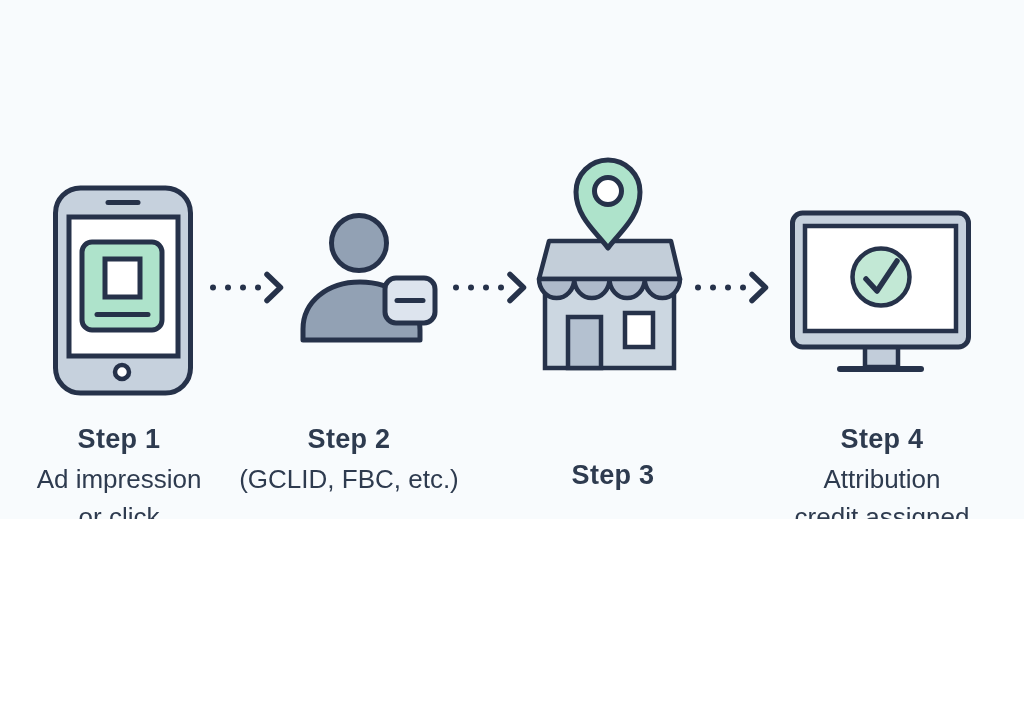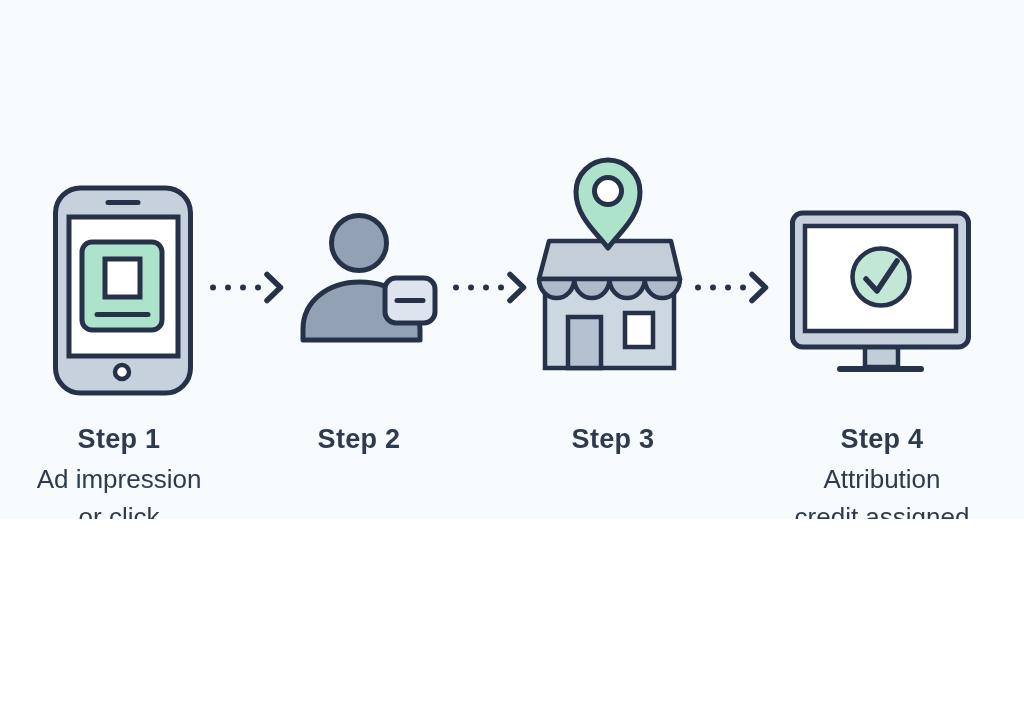--- a/index.html
+++ b/index.html
@@ -115,25 +115,26 @@
       <circle class="f-dot" cx="51" cy="17.5" r="3"></circle>
     <path class="f-none st rc" d="M 60 4.5 L 73.5 17.5 L 60 30.5" stroke-width="5.5"></path>
   </svg>
 
   <div class="step-text" style="left:-46px;">
     <div class="step-label">Step 1</div>
     <div class="cap">Ad impression</div>
     <div class="cap">or click</div>
   </div>
 
-  <div class="step-text" style="left:194px;">
+  <div class="step-text" style="left:184px;">
     <div class="step-label">Step 2</div>
+    <div class="cap">(GCLID, FBC, etc.)</div>
   </div>
 
-  <div class="step-text" style="left:448px;">
+  <div class="step-text" style="left:448px;margin-top:36px;">
     <div class="step-label">Step 3</div>
   </div>
 
   <div class="step-text" style="left:717px;">
     <div class="step-label">Step 4</div>
     <div class="cap">Attribution</div>
     <div class="cap">credit assigned</div>
   </div>
 
 </div>

